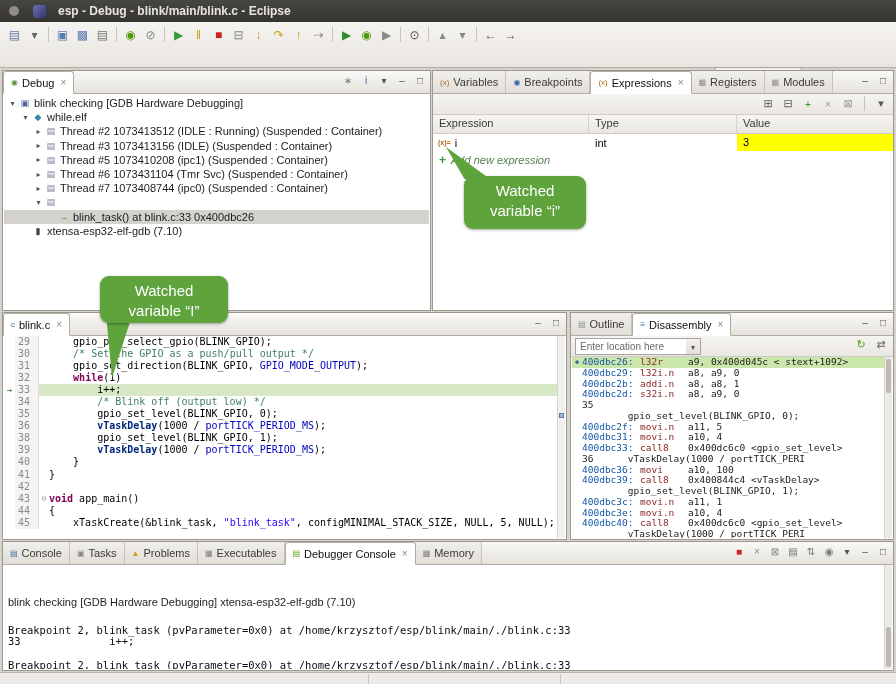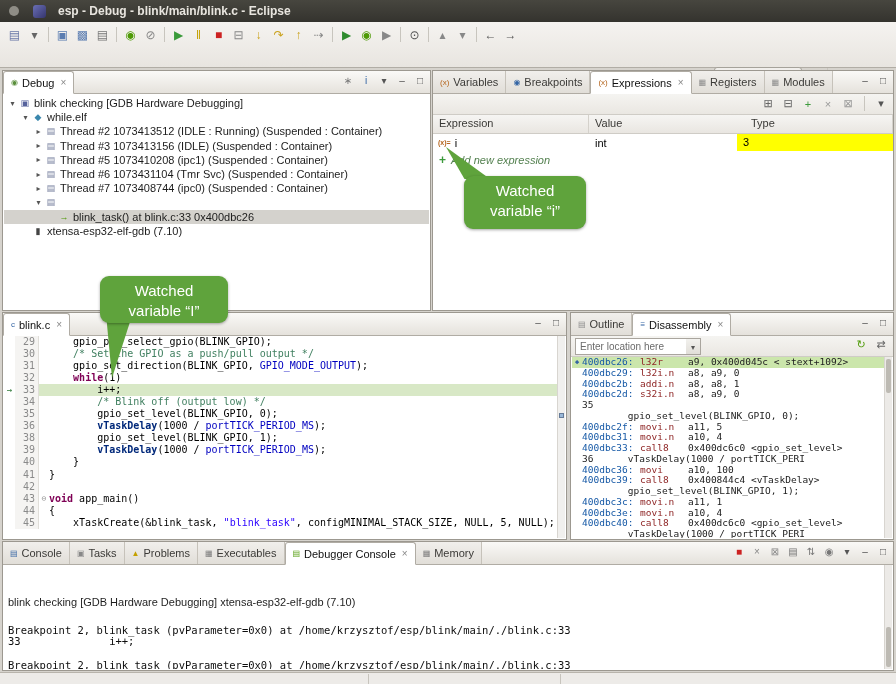--- a/index.html
+++ b/index.html
@@ -75,21 +75,21 @@
   .addrow{display:flex;align-items:center;gap:5px;height:17px;padding-left:6px;}
   .addplus{color:#3c9a3c;font-weight:bold;font-size:12px;}
   .addlbl{color:#53804f;font-style:italic;font-size:11px;}
 
   
   #editor-lines{position:absolute;left:1px;top:23px;right:9px;bottom:1px;overflow:hidden;
     font-family:"DejaVu Sans Mono",monospace;font-size:10px;}
   .eline{display:flex;height:12.05px;line-height:12.05px;white-space:pre;}
   .ebp{width:11px;text-align:center;font-size:9px;color:#2f7a38;flex:none;}
   .enum{width:24px;flex:none;text-align:right;color:#8a8a8a;background:#f5f4f2;
-    padding-right:3px;border-right:1px solid #e0ded9;}
+    padding-right:8px;border-right:1px solid #e0ded9;}
   .efold{width:10px;flex:none;text-align:center;color:#999;font-size:8px;}
   .ecode{flex:1;}
   .eline.cur .ecode,.eline.cur .efold{background:#d8e8c6;}
   .c-p{color:#000;} .c-kw{color:#7f0055;font-weight:bold;} .c-cm{color:#3f7f5f;}
   .c-str{color:#2a00ff;} .c-mac{color:#0000c0;} .c-fn{color:#00287a;font-weight:bold;}
   .oruler{position:absolute;right:1px;top:23px;width:8px;bottom:1px;background:#f1f0ee;border-left:1px solid #d8d5d0;}
   .omark{position:absolute;right:1px;top:38%;width:5px;height:5px;background:#9ab8d8;border:1px solid #667c99;}
 
   
   .loccombo{position:absolute;left:4px;top:2px;width:112px;height:17px;border:1px solid #a9a59e;
@@ -290,22 +290,22 @@
           <span class="hicon" style="color: rgb(102, 102, 102);">⊟</span>
           <span class="hicon" style="color: rgb(60, 154, 60);">+</span>
           <span class="hicon" style="color: rgb(153, 153, 153);">×</span>
           <span class="hicon" style="color: rgb(153, 153, 153);">⊠</span>
           <span class="isep"></span>
           <span class="hicon" style="color: rgb(85, 85, 85);">▾</span>
         </div>
     </div>
     <div class="xhead">
       <div class="xh xh1">Expression</div>
+      <div class="xh xh2">Type</div>
       <div class="xh xh3">Value</div>
-      <div class="xh xh2">Type</div>
     </div>
     <div id="expr-rows">
         <div class="xrow">
           <span class="xc xc1">
             <span class="xicon">(x)=</span>
             <span class="xname">i</span>
           </span>
           <span class="xc xc2">int</span>
           <span class="xc xc3 hl">3</span>
         </div>

